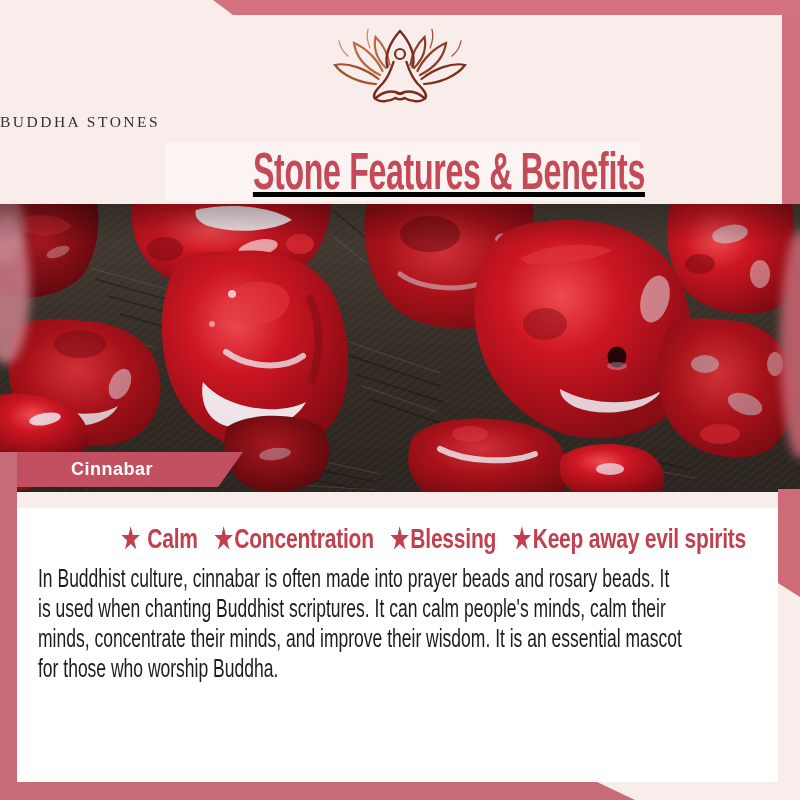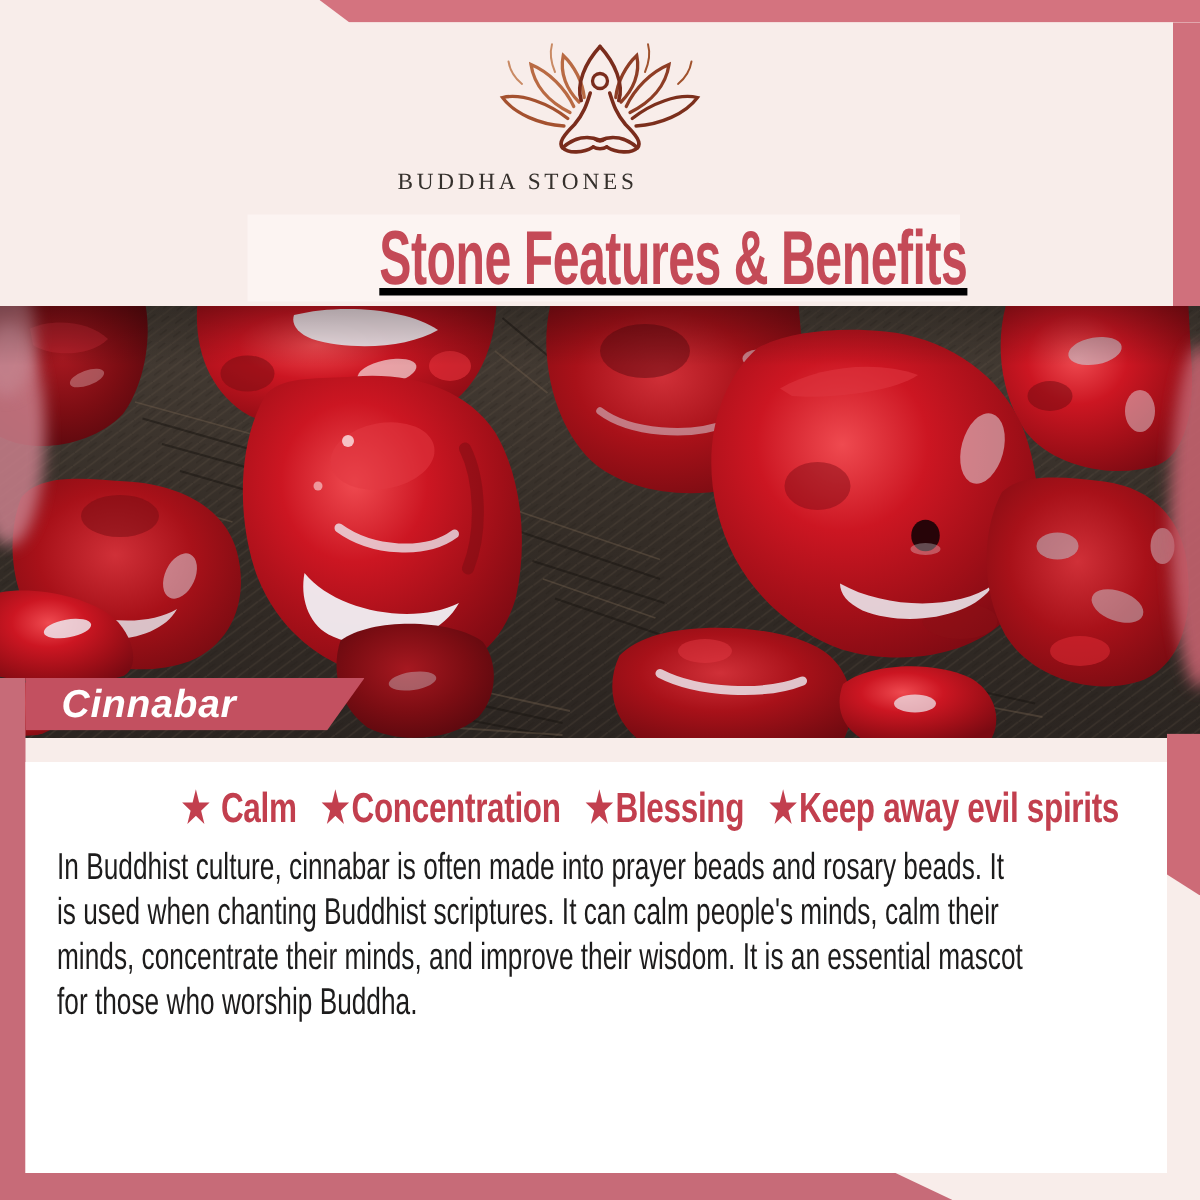--- a/index.html
+++ b/index.html
@@ -10,34 +10,34 @@
   #frame-top{left:0;top:0;width:800px;height:15px;background:#d4737f;
     clip-path:polygon(213px 0,800px 0,800px 15px,233px 15px);}
   #frame-right-upper{left:782px;top:15px;width:18px;height:189px;background:#d0707c;}
   #frame-right-lower{left:778px;top:489px;width:22px;height:108px;background:#cd6b77;
     clip-path:polygon(0 0,22px 0,22px 108px,0 94px);}
   #frame-left{left:0;top:452px;width:17px;height:348px;background:#c76b78;}
   #frame-bottom{left:0;top:782px;width:635px;height:18px;background:#c76b78;
     clip-path:polygon(0 0,597px 0,635px 18px,0 18px);}
   
   #lotus{left:330px;top:28px;width:140px;height:82px;}
-  #brand{left:0;top:113px;width:690px;text-align:center;
+  #brand{left:0;top:113px;width:690px;text-align:left;
     font-family:"Liberation Serif",serif;font-size:15.5px;letter-spacing:2.5px;
     color:#35302c;}
   #title-banner{left:165px;top:143px;width:475px;height:58px;background:#fcf4f2;text-decoration:underline;}
   #page-title{width:100%;height:58px;line-height:58px;text-align:center;
     font-size:51px;font-weight:bold;letter-spacing:-0.5px;color:#c44a57;
     transform:scaleX(0.63);transform-origin:center;white-space:nowrap;}
   
   #photo{left:0;top:204px;width:800px;height:288px;}
   
   #ribbon{left:17px;top:452px;width:226px;height:35px;background:#c35060;
     clip-path:polygon(0 0,226px 0,201px 35px,0 35px);}
-  #ribbon span{display:block;padding-left:24px;line-height:34px;font-size:26px;
-    font-weight:bold;letter-spacing:0.5px;color:#ffffff;font-style:italic;}
+  #ribbon span{display:block;padding-left:54px;line-height:34px;font-size:18px;
+    font-weight:bold;letter-spacing:0.5px;color:#ffffff;}
   
   #panel{left:17px;top:508px;width:761px;height:274px;background:#ffffff;}
   
   #features{left:17px;top:522px;width:660px;height:32px;text-align:center;white-space:nowrap;}
   #features-inner{display:inline-block;transform:scaleX(0.75);transform-origin:center;
     font-size:28px;font-weight:bold;letter-spacing:-0.3px;color:#c23f4e;}
   .feat{display:inline-block;margin-right:22px;}
   .feat:last-child{margin-right:0;}
   .star{display:inline-block;margin-right:2px;}
   .feat.first .label{margin-left:8px;}

